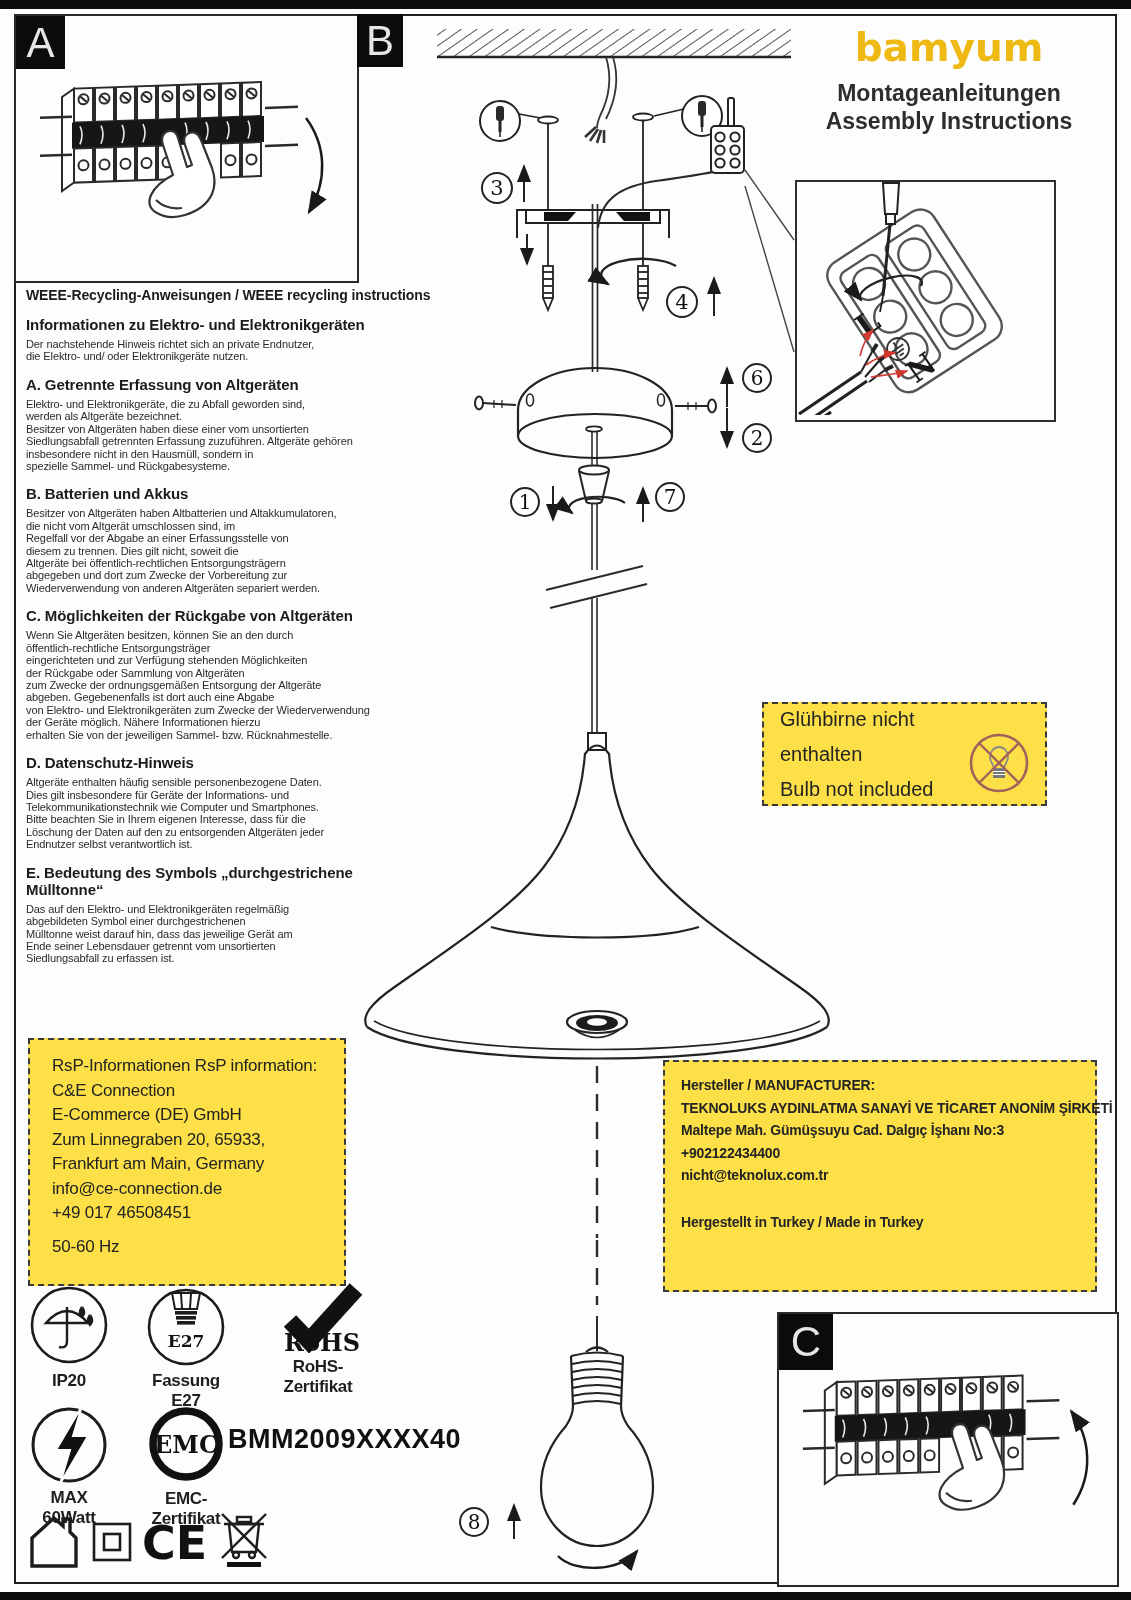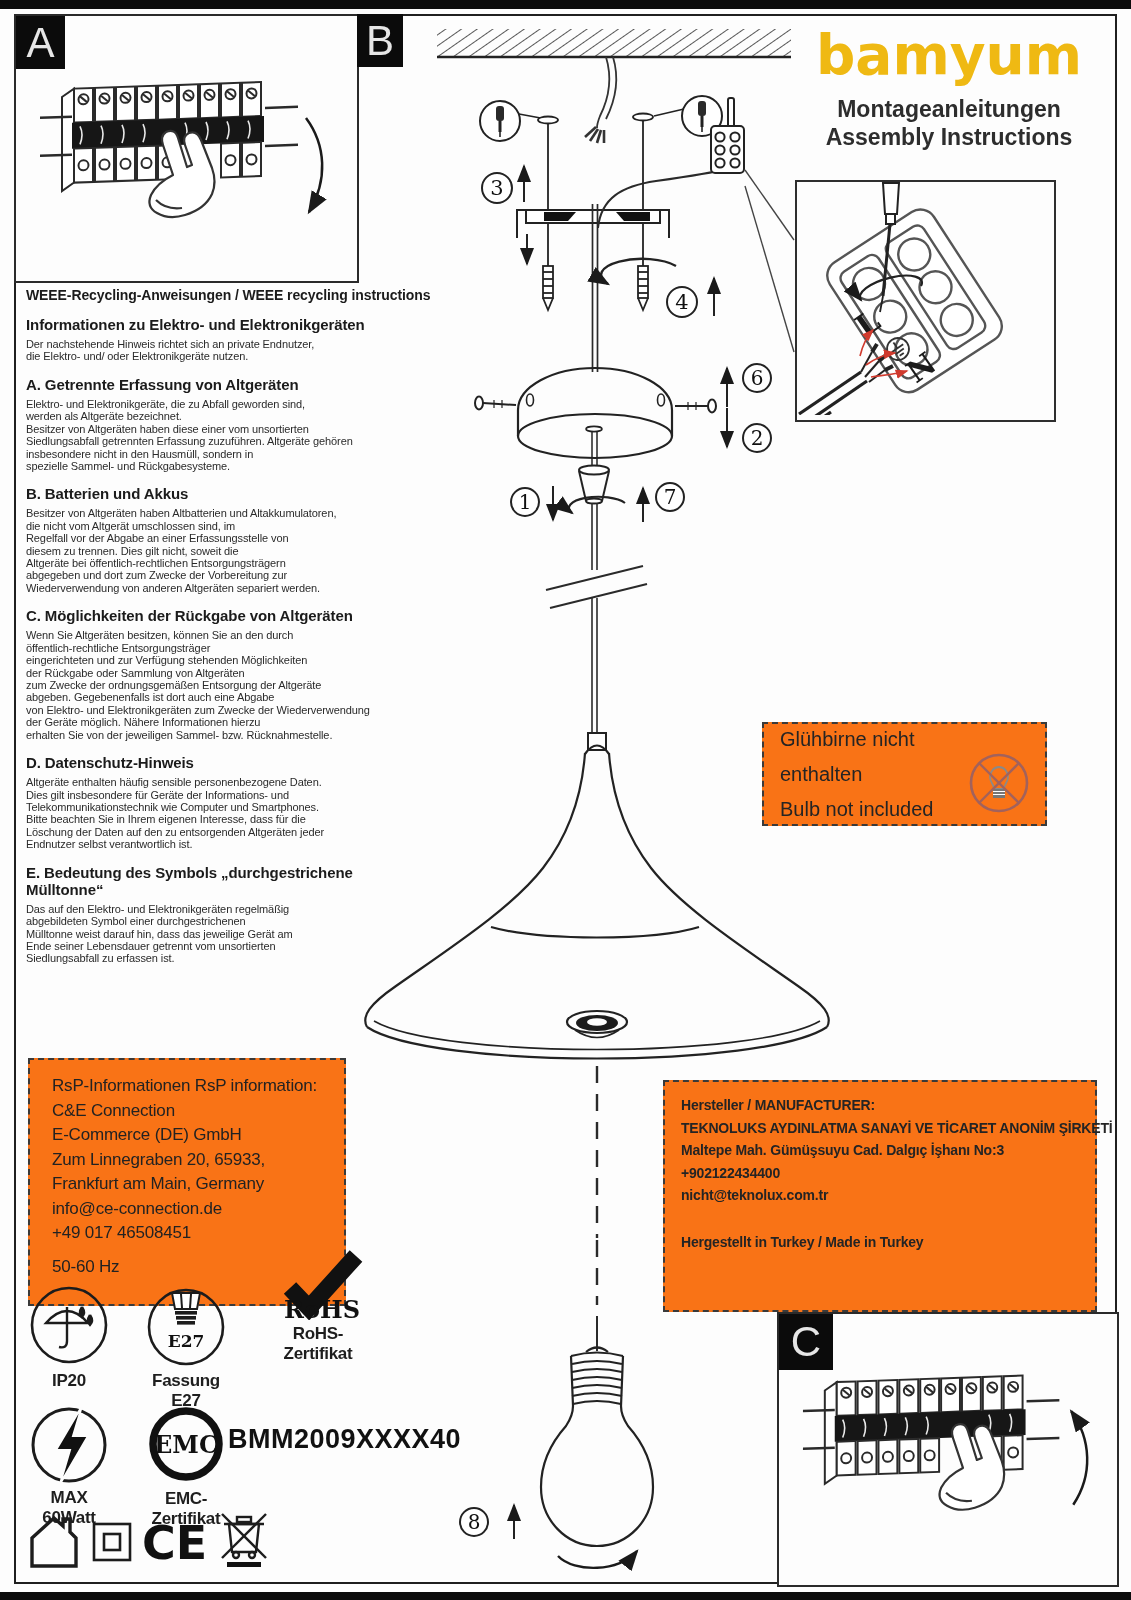--- a/index.html
+++ b/index.html
@@ -4,30 +4,30 @@
 <style>
   html,body{margin:0;padding:0;background:#888;}
   .page{position:relative;width:1131px;height:1600px;background:#fdfdfd;margin:0 auto;
         font-family:"Liberation Sans",sans-serif;color:#1b1b1b;overflow:hidden;}
   .abs{position:absolute;}
   .bar{background:#0c0c0c;}
   .page-border{left:14px;top:14px;width:1099px;height:1566px;border:2.5px solid #1f1f1f;}
   .panel-box{border:2px solid #2a2a2a;background:#fdfdfd;}
   .corner-label{background:#0b0b0b;color:#e6e6e6;display:flex;align-items:center;justify-content:center;
         font-size:42px;font-weight:400;font-family:"Liberation Sans",sans-serif;}
-  .dashed-box{border:2px dashed #3a3a3a;background:#f97316;margin-top:20px;}
+  .dashed-box{border:2px dashed #3a3a3a;background:#fde047;}
   
   .weee{left:26px;top:287px;width:406px;}
   .weee .title{font-size:14px;font-weight:bold;letter-spacing:-0.1px;}
   .weee h3{font-size:15px;font-weight:bold;margin:13px 0 5px 0;letter-spacing:-0.1px;}
   .weee p{font-size:11px;line-height:1.13;margin:0;white-space:pre-line;color:#2a2a2a;letter-spacing:-0.1px;}
   .weee .foot{margin-top:0;}
   
   .brand{left:806px;top:28px;width:286px;text-align:center;}
-  .brand .logo{font-family:"DejaVu Sans",sans-serif;font-size:55px;font-weight:800;color:#efb913;
+  .brand .logo{font-family:"DejaVu Sans",sans-serif;font-size:39px;font-weight:800;color:#efb913;
         letter-spacing:0px;line-height:1;}
   .brand .subs{font-size:23px;font-weight:700;color:#2d2d2d;line-height:1.22;margin-top:12px;}
   
   .bulb-note{left:762px;top:702px;width:281px;height:100px;display:flex;align-items:center;}
   .bulb-note .txt{padding-left:16px;font-size:20px;font-weight:500;color:#242424;line-height:1.75;flex:1;}
   
   .rsp{left:28px;top:1038px;width:318px;height:248px;padding:14px 0 0 22px;box-sizing:border-box;}
   .rsp div{font-size:17px;color:#222;line-height:24.5px;font-weight:500;letter-spacing:-0.2px;}
   .rsp .gap{margin-top:9px;}
   
@@ -496,21 +496,21 @@
           <line x1="48" y1="9" x2="47" y2="23"></line>
         <rect x="32" y="26" width="22" height="3.6" fill="#1c1c1c" stroke="none"></rect>
         <rect x="33" y="31" width="20" height="3.6" fill="#1c1c1c" stroke="none"></rect>
         <rect x="34" y="36" width="18" height="3.6" fill="#1c1c1c" stroke="none"></rect>
       </g>
       <text x="43" y="62" text-anchor="middle" font-family="Liberation Sans" font-weight="bold" font-size="17" fill="#111">E27</text>
     </svg>
     <div class="cert-label">Fassung E27</div>
   </div>
 
-  <div class="abs" style="left:262px;top:1250px;width:112px;">
+  <div class="abs" style="left:262px;top:1283px;width:112px;">
     <svg width="100" height="70" viewBox="0 0 100 70" style="margin:0 auto;">
       <path d="M22,38 L41,58 L88,6" fill="none" stroke="#111" stroke-width="17"></path>
       <text x="54" y="68" text-anchor="middle" font-family="Liberation Sans" font-weight="bold" font-size="24" fill="#111">RoHS</text>
     </svg>
     <div class="cert-label" style="margin-top:4px;">RoHS-Zertifikat</div>
   </div>
 
   <div class="abs" style="left:22px;top:1402px;width:94px;">
     <svg width="86" height="86" viewBox="0 0 86 86" style="margin:0 auto;">
       <circle cx="43" cy="43" r="36" fill="none" stroke="#1c1c1c" stroke-width="3"></circle>

